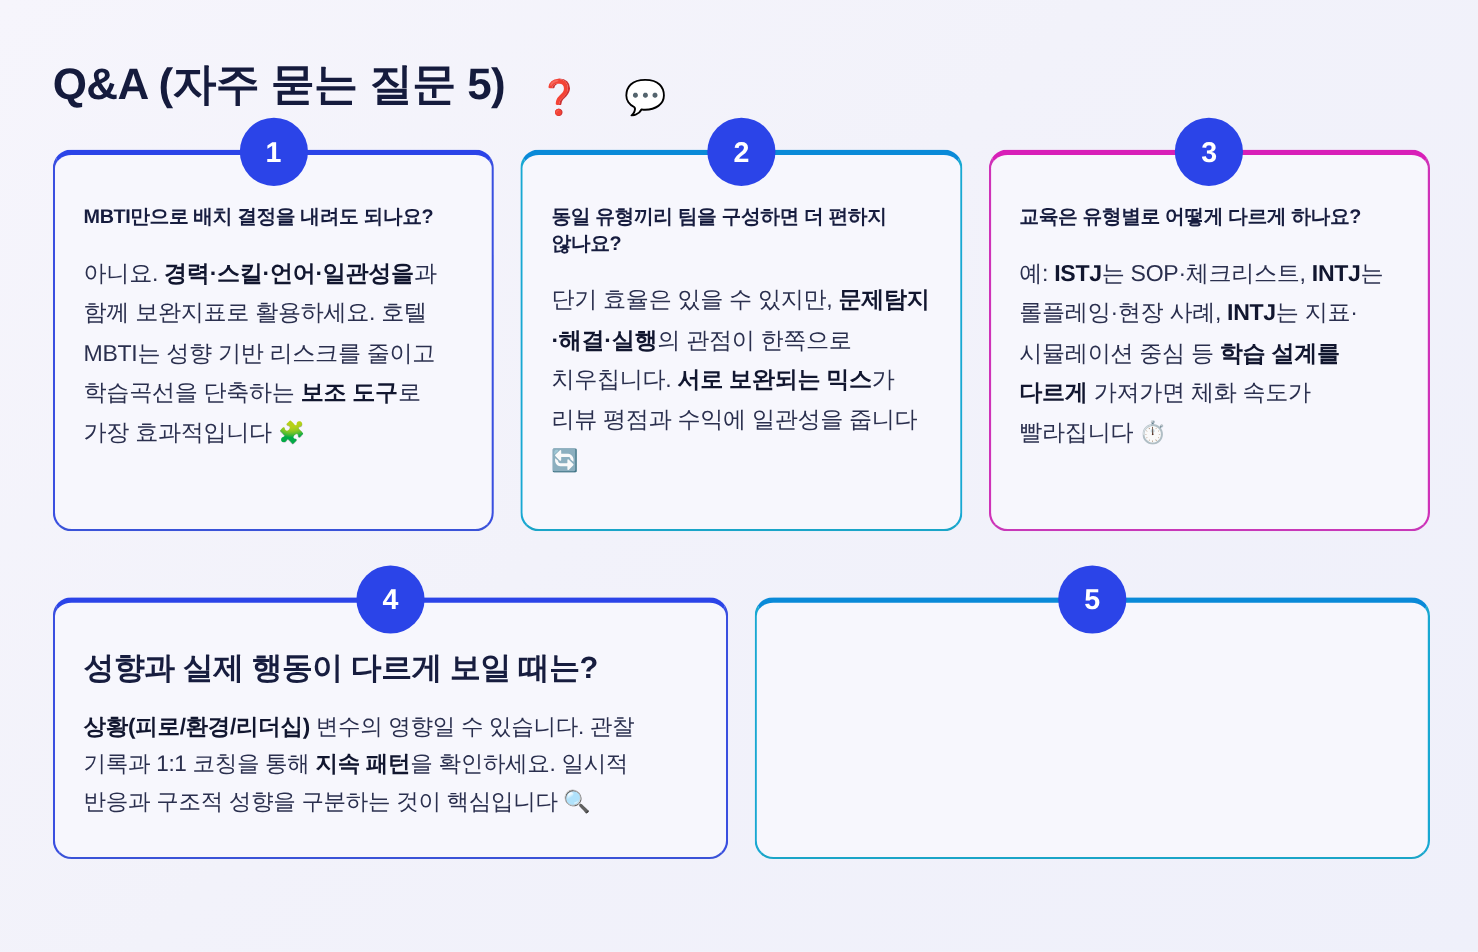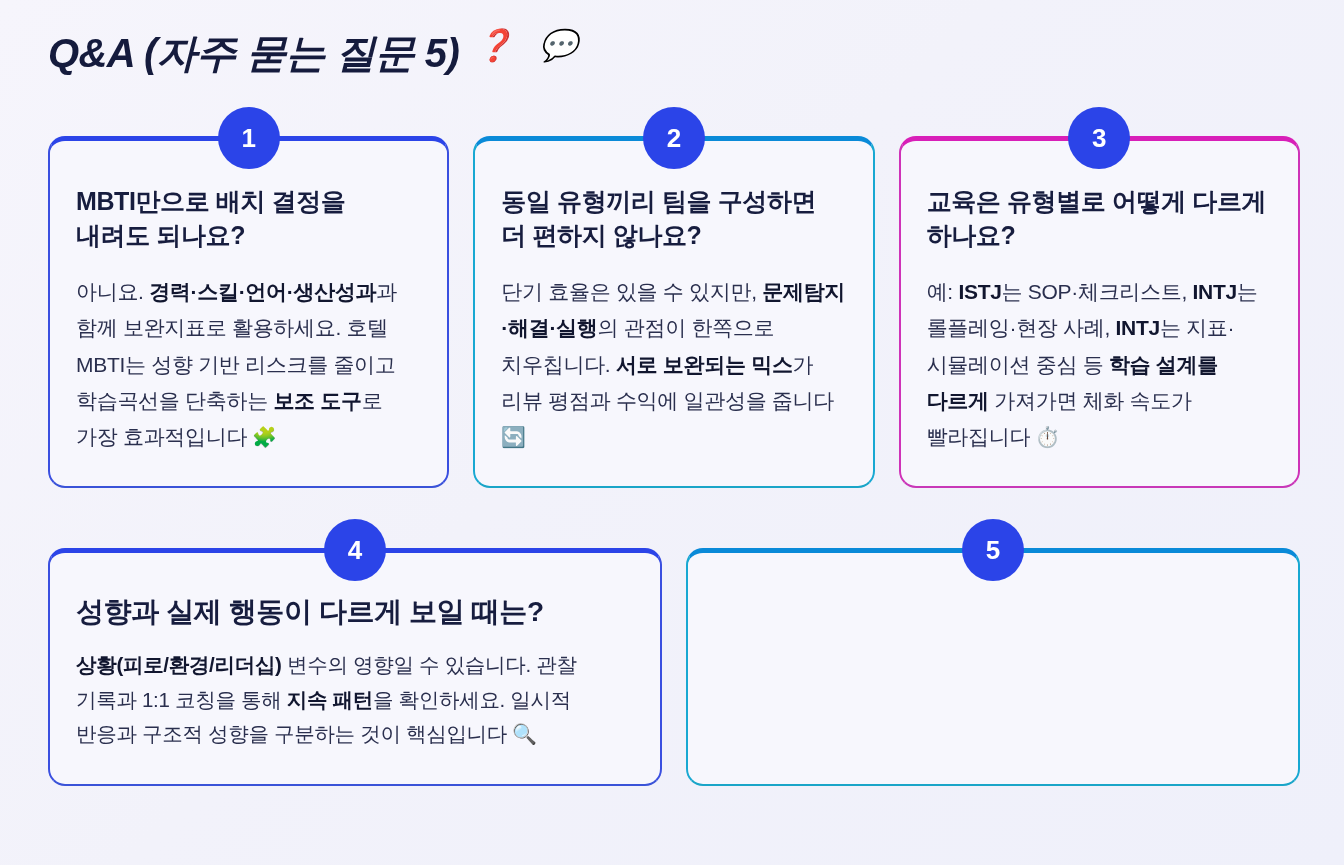--- a/index.html
+++ b/index.html
@@ -20,24 +20,23 @@
     width: 1344px;
     height: 865px;
     box-sizing: border-box;
     padding: 26px 44px 0 48px;
     background: linear-gradient(135deg, #f6f5fc 0%, #f2f2fa 45%, #eff0fa 100%);
   }
 
   
   .header {
     display: flex;
-    align-items: flex-start;
-    gap: 16px;
+    align-items: flex-end;
+    gap: 30px;
     height: 78px;
-    font-style: italic;
   }
   .header-title {
     font-size: 40px;
     font-weight: 700;
     letter-spacing: -0.6px;
     color: #151b3d;
     white-space: nowrap;
   }
   .header-emoji {
     font-size: 31px;
@@ -108,21 +107,21 @@
     font-weight: 600;
     display: flex;
     align-items: center;
     justify-content: center;
     line-height: 1;
     z-index: 3;
   }
 
   
   .q-text {
-    font-size: 25px;
+    font-size: 18px;
     font-weight: 700;
     line-height: 1.34;
     color: #171d3f;
     letter-spacing: -0.4px;
     margin: 0 0 22px 0;
     word-break: keep-all;
   }
   .card.row2 .q-text {
     font-size: 28px;
     margin-bottom: 18px;
@@ -158,21 +157,21 @@
     <span class="header-emoji">❓</span>
     <span class="header-emoji second">💬</span>
   </div>
 
   <div class="grid-row row-one">
 
     <div class="col">
       <div class="card row1 accent-indigo">
         <div class="badge">1</div>
         <p class="q-text">MBTI만으로 배치 결정을 내려도 되나요?</p>
-        <p class="a-text">아니요. <b>경력·스킬·언어·생산성과</b>과 함께 보완지표로 활용하세요. 호텔 MBTI는 성향 기반 리스크를 줄이고 학습곡선을 단축하는 <b>보조 도구</b>로 가장 효과적입니다 <span class="inline-emoji">🧩</span></p>
+        <p class="a-text">아니요. <b>경력·스킬·언어·일관성을</b>과 함께 보완지표로 활용하세요. 호텔 MBTI는 성향 기반 리스크를 줄이고 학습곡선을 단축하는 <b>보조 도구</b>로 가장 효과적입니다 <span class="inline-emoji">🧩</span></p>
       </div>
     </div>
 
     <div class="col">
       <div class="card row1 accent-cyan">
         <div class="badge">2</div>
         <p class="q-text">동일 유형끼리 팀을 구성하면 더 편하지 않나요?</p>
         <p class="a-text">단기 효율은 있을 수 있지만, <b>문제탐지·해결·실행</b>의 관점이 한쪽으로 치우칩니다. <b>서로 보완되는 믹스</b>가 리뷰 평점과 수익에 일관성을 줍니다<span class="inline-emoji"> 🔄</span></p>
       </div>
     </div>

